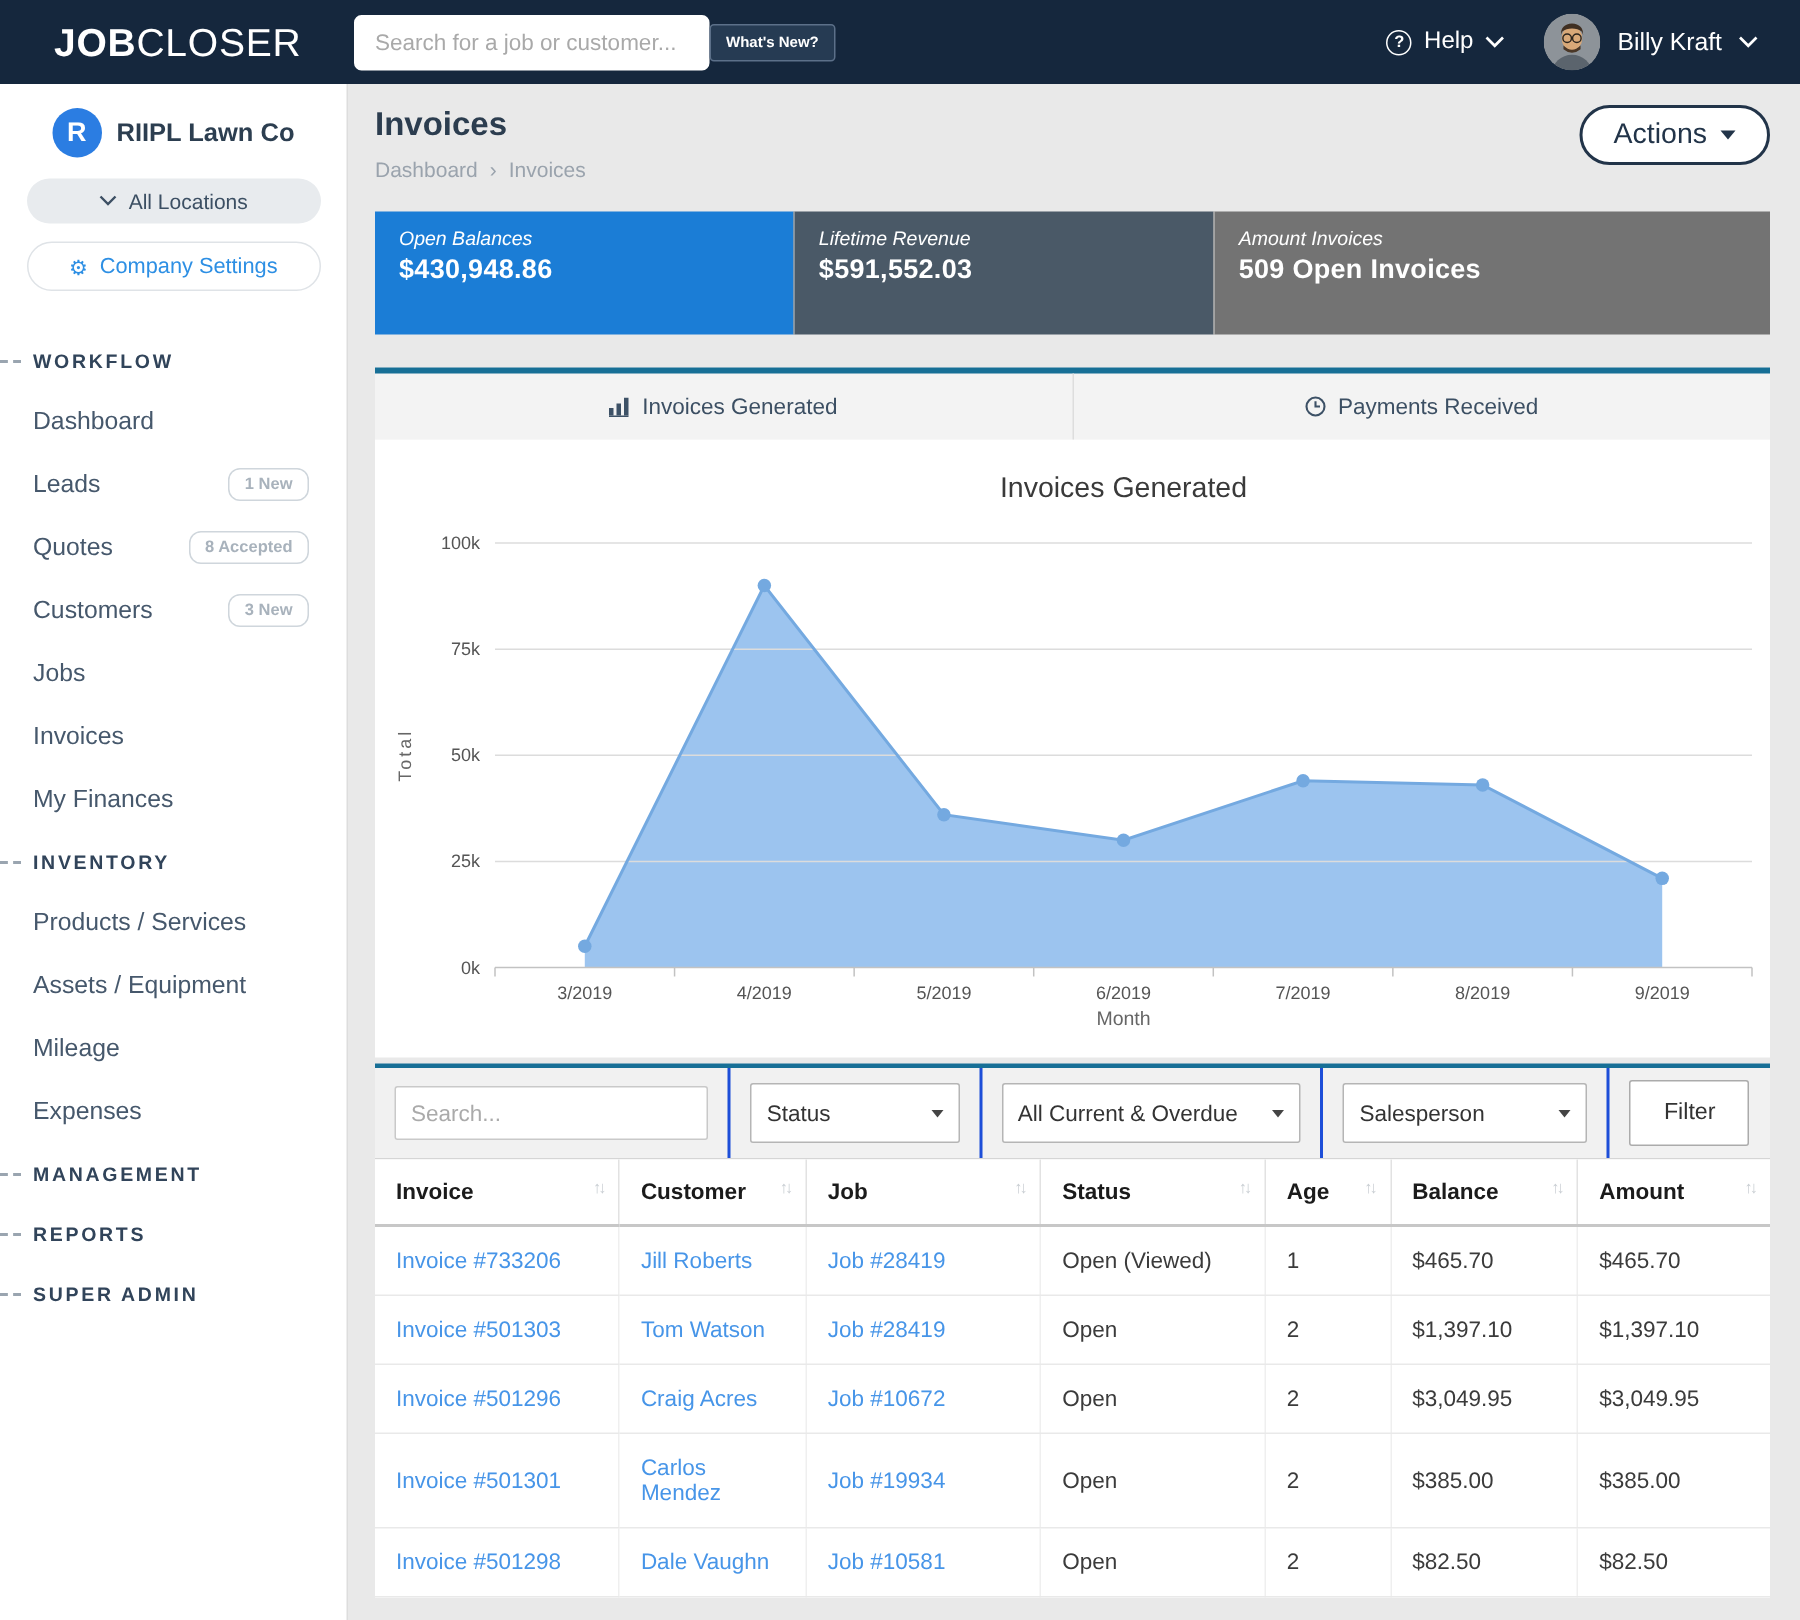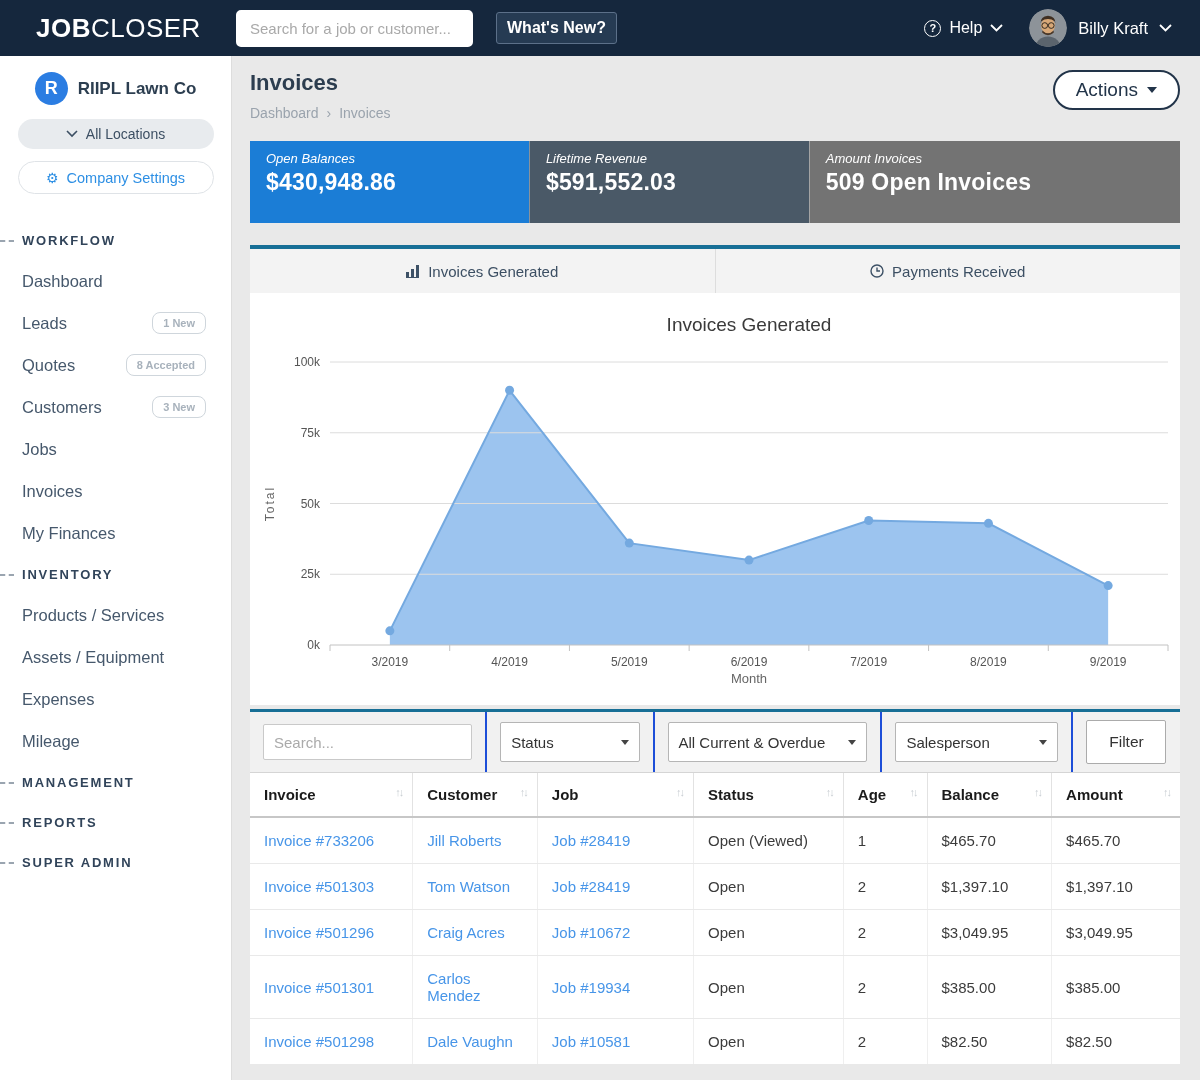--- a/index.html
+++ b/index.html
@@ -6,21 +6,21 @@
   html,body { width:1200px; height:1080px; overflow:hidden; font-family:"Liberation Sans",sans-serif; }
   .app { position:relative; width:1200px; height:1080px; overflow:hidden; background:#e9e9e9; }
 
   
   .navbar { display:flex; align-items:center; height:56px; background:#15273d; padding-left:36px; position:relative; z-index:5; }
   .logo { width:200px; font-size:26px; color:#fff; letter-spacing:.5px; white-space:nowrap; }
   .logo-bold { font-weight:800; }
   .logo-light { font-weight:300; }
   .nav-search { width:237px; height:37px; border:2px solid #fff; border-radius:5px; padding:0 12px; font-size:15px; color:#333; font-family:inherit; outline:none; }
   .nav-search::placeholder { color:#a9a9a9; }
-  .whats-new { margin-left:23px; background:#263b53; border:1px solid #5c7089; border-radius:3px; color:#fff; font-weight:bold; font-size:16px; padding:6px 10px; font-family:inherit; cursor:pointer; }
+  .whats-new { background:#263b53; border:1px solid #5c7089; border-radius:3px; color:#fff; font-weight:bold; font-size:10px; padding:6px 10px; font-family:inherit; cursor:pointer; }
   .nav-right { margin-left:auto; display:flex; align-items:center; gap:26px; padding-right:28px; color:#fff; }
   .help { display:flex; align-items:center; gap:8px; font-size:16px; cursor:pointer; }
   .help-circle { display:inline-flex; align-items:center; justify-content:center; width:17px; height:17px; border:1.5px solid #fff; border-radius:50%; font-size:11px; font-weight:bold; }
   .user { display:flex; align-items:center; gap:11px; font-size:16.5px; cursor:pointer; }
   .avatar { width:38px; height:38px; border-radius:50%; overflow:hidden; display:inline-block; }
   .chev { display:inline-block; }
 
   
   .sidebar { position:absolute; left:0; top:56px; bottom:0; width:232px; background:#fff; border-right:1px solid #ddd; }
   .company-row { display:flex; align-items:center; justify-content:center; gap:10px; padding-top:16px; }
@@ -43,21 +43,21 @@
   .breadcrumb { margin-top:9px; font-size:14px; color:#9aa3ad; display:flex; align-items:center; gap:8px; }
   .crumb { cursor:pointer; }
   .actions-btn { display:flex; align-items:center; gap:9px; height:40px; border-radius:21px; padding:0 21px; background:#fff; border:2px solid #223449; color:#223449; font-size:19px; font-family:inherit; cursor:pointer; }
   .caret-down { width:0; height:0; border-left:5px solid transparent; border-right:5px solid transparent; border-top:6px solid currentColor; display:inline-block; }
 
   
   .stats-row { display:flex; height:82px; margin-bottom:22px; }
   .stat-card { color:#fff; padding:10px 16px; overflow:hidden; }
   .stat-card + .stat-card { border-left:1px solid rgba(255,255,255,.35); }
   .stat-label { font-style:italic; font-size:13px; margin-bottom:3px; }
-  .stat-value { font-size:23px; font-weight:bold; letter-spacing:.2px; }
+  .stat-value { font-size:18px; font-weight:bold; letter-spacing:.2px; }
 
   
   .tab-strip { border-top:4px solid #176f96; display:flex; height:48px; background:#f3f3f3; }
   .tab { flex:1; display:flex; align-items:center; justify-content:center; gap:8px; font-size:15px; color:#3c4f63; cursor:pointer; }
   .tab + .tab { border-left:1px solid #ddd; }
 
   
   .chart-panel { background:#fff; height:412px; }
   .chart-panel svg { display:block; width:100%; height:100%; }
   svg text { font-family:"Liberation Sans",sans-serif; }
@@ -176,24 +176,24 @@
           <span class="section-dash"></span>
           <span>INVENTORY</span>
         </div>
         <div class="nav-item">
           <span>Products / Services</span>
         </div>
         <div class="nav-item">
           <span>Assets / Equipment</span>
         </div>
         <div class="nav-item">
+          <span>Mileage</span>
+        </div>
+        <div class="nav-item">
           <span>Expenses</span>
-        </div>
-        <div class="nav-item">
-          <span>Mileage</span>
         </div>
         <div class="nav-section">
           <span class="section-dash"></span>
           <span>MANAGEMENT</span>
         </div>
         <div class="nav-section">
           <span class="section-dash"></span>
           <span>REPORTS</span>
         </div>
         <div class="nav-section">

